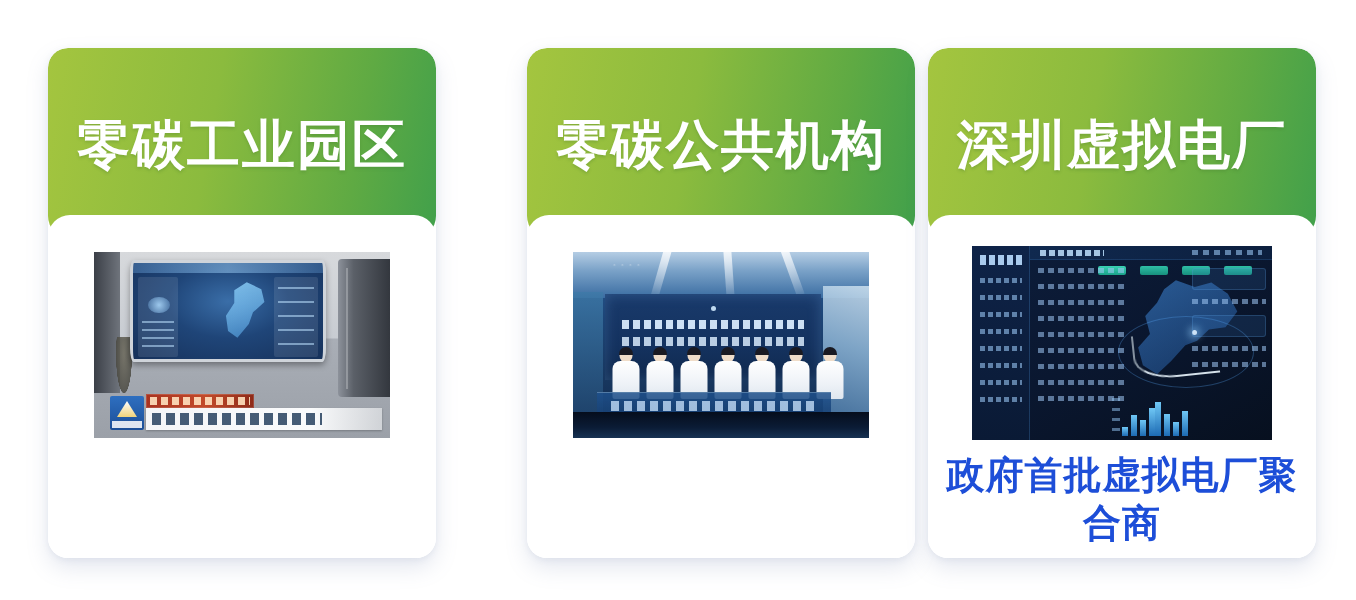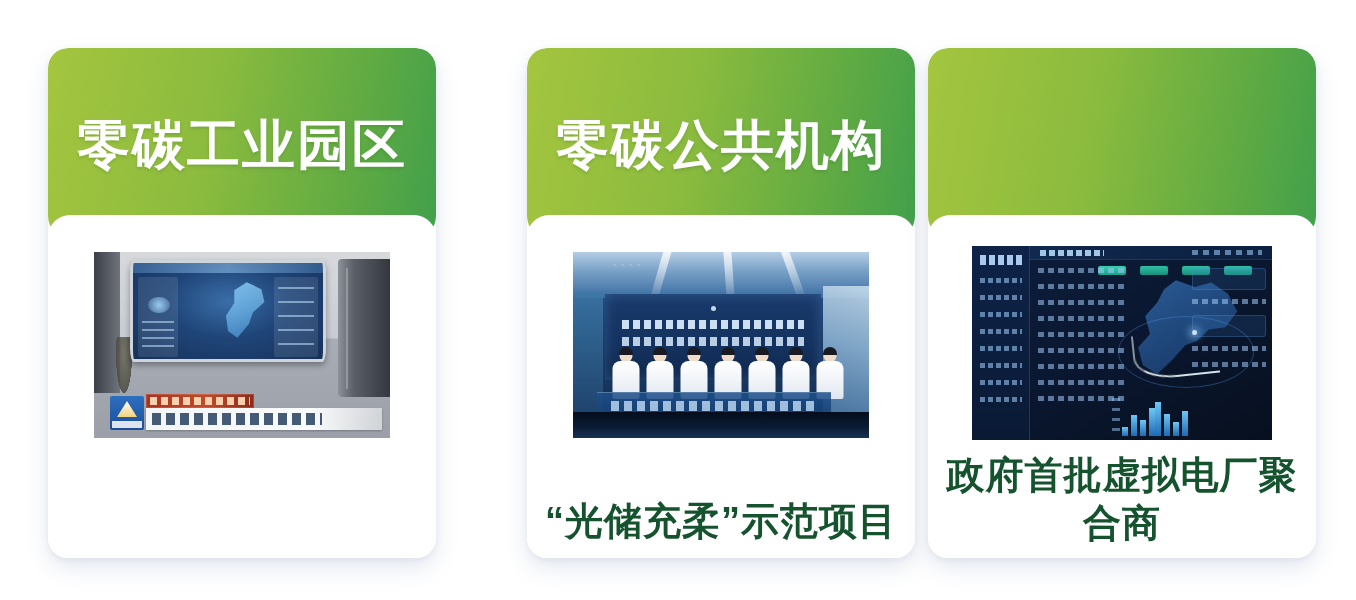--- a/index.html
+++ b/index.html
@@ -383,21 +383,21 @@
 
   
   .card-caption {
     position: absolute;
     left: 0; right: 0;
     bottom: 26px;
     text-align: center;
     font-size: 38px;
     line-height: 1.28;
     font-weight: bold;
-    color: #14532d;
+    color: #1d4ed8;
     letter-spacing: 1px;
     padding: 0 14px;
   }
   .card.c3 .card-caption { bottom: 18px; }
 </style>
 </head>
 <body>
 
 <div id="stage">
 
@@ -499,26 +499,26 @@
                 <div class="body"></div>
               </div>
           </div>
           <div class="cer-rail">
             <div class="r1"></div>
             <div class="r2"></div>
           </div>
           <div class="cer-floor"></div>
         </div>
       </div>
-      <div class="card-caption">“光储充柔”示范项目</div>
     </div>
   </div>
 
   <div class="card c3">
     <div class="card-header">
+      <div class="card-title">深圳虚拟电厂</div>
     </div>
     <div class="card-body">
       <div class="thumb-wrap">
         <div class="thumb">
           <div class="dash"></div>
           <div class="dash-side">
             <div class="dash-logo"></div>
             <div class="dash-menu">
               <i></i>
               <i></i>

